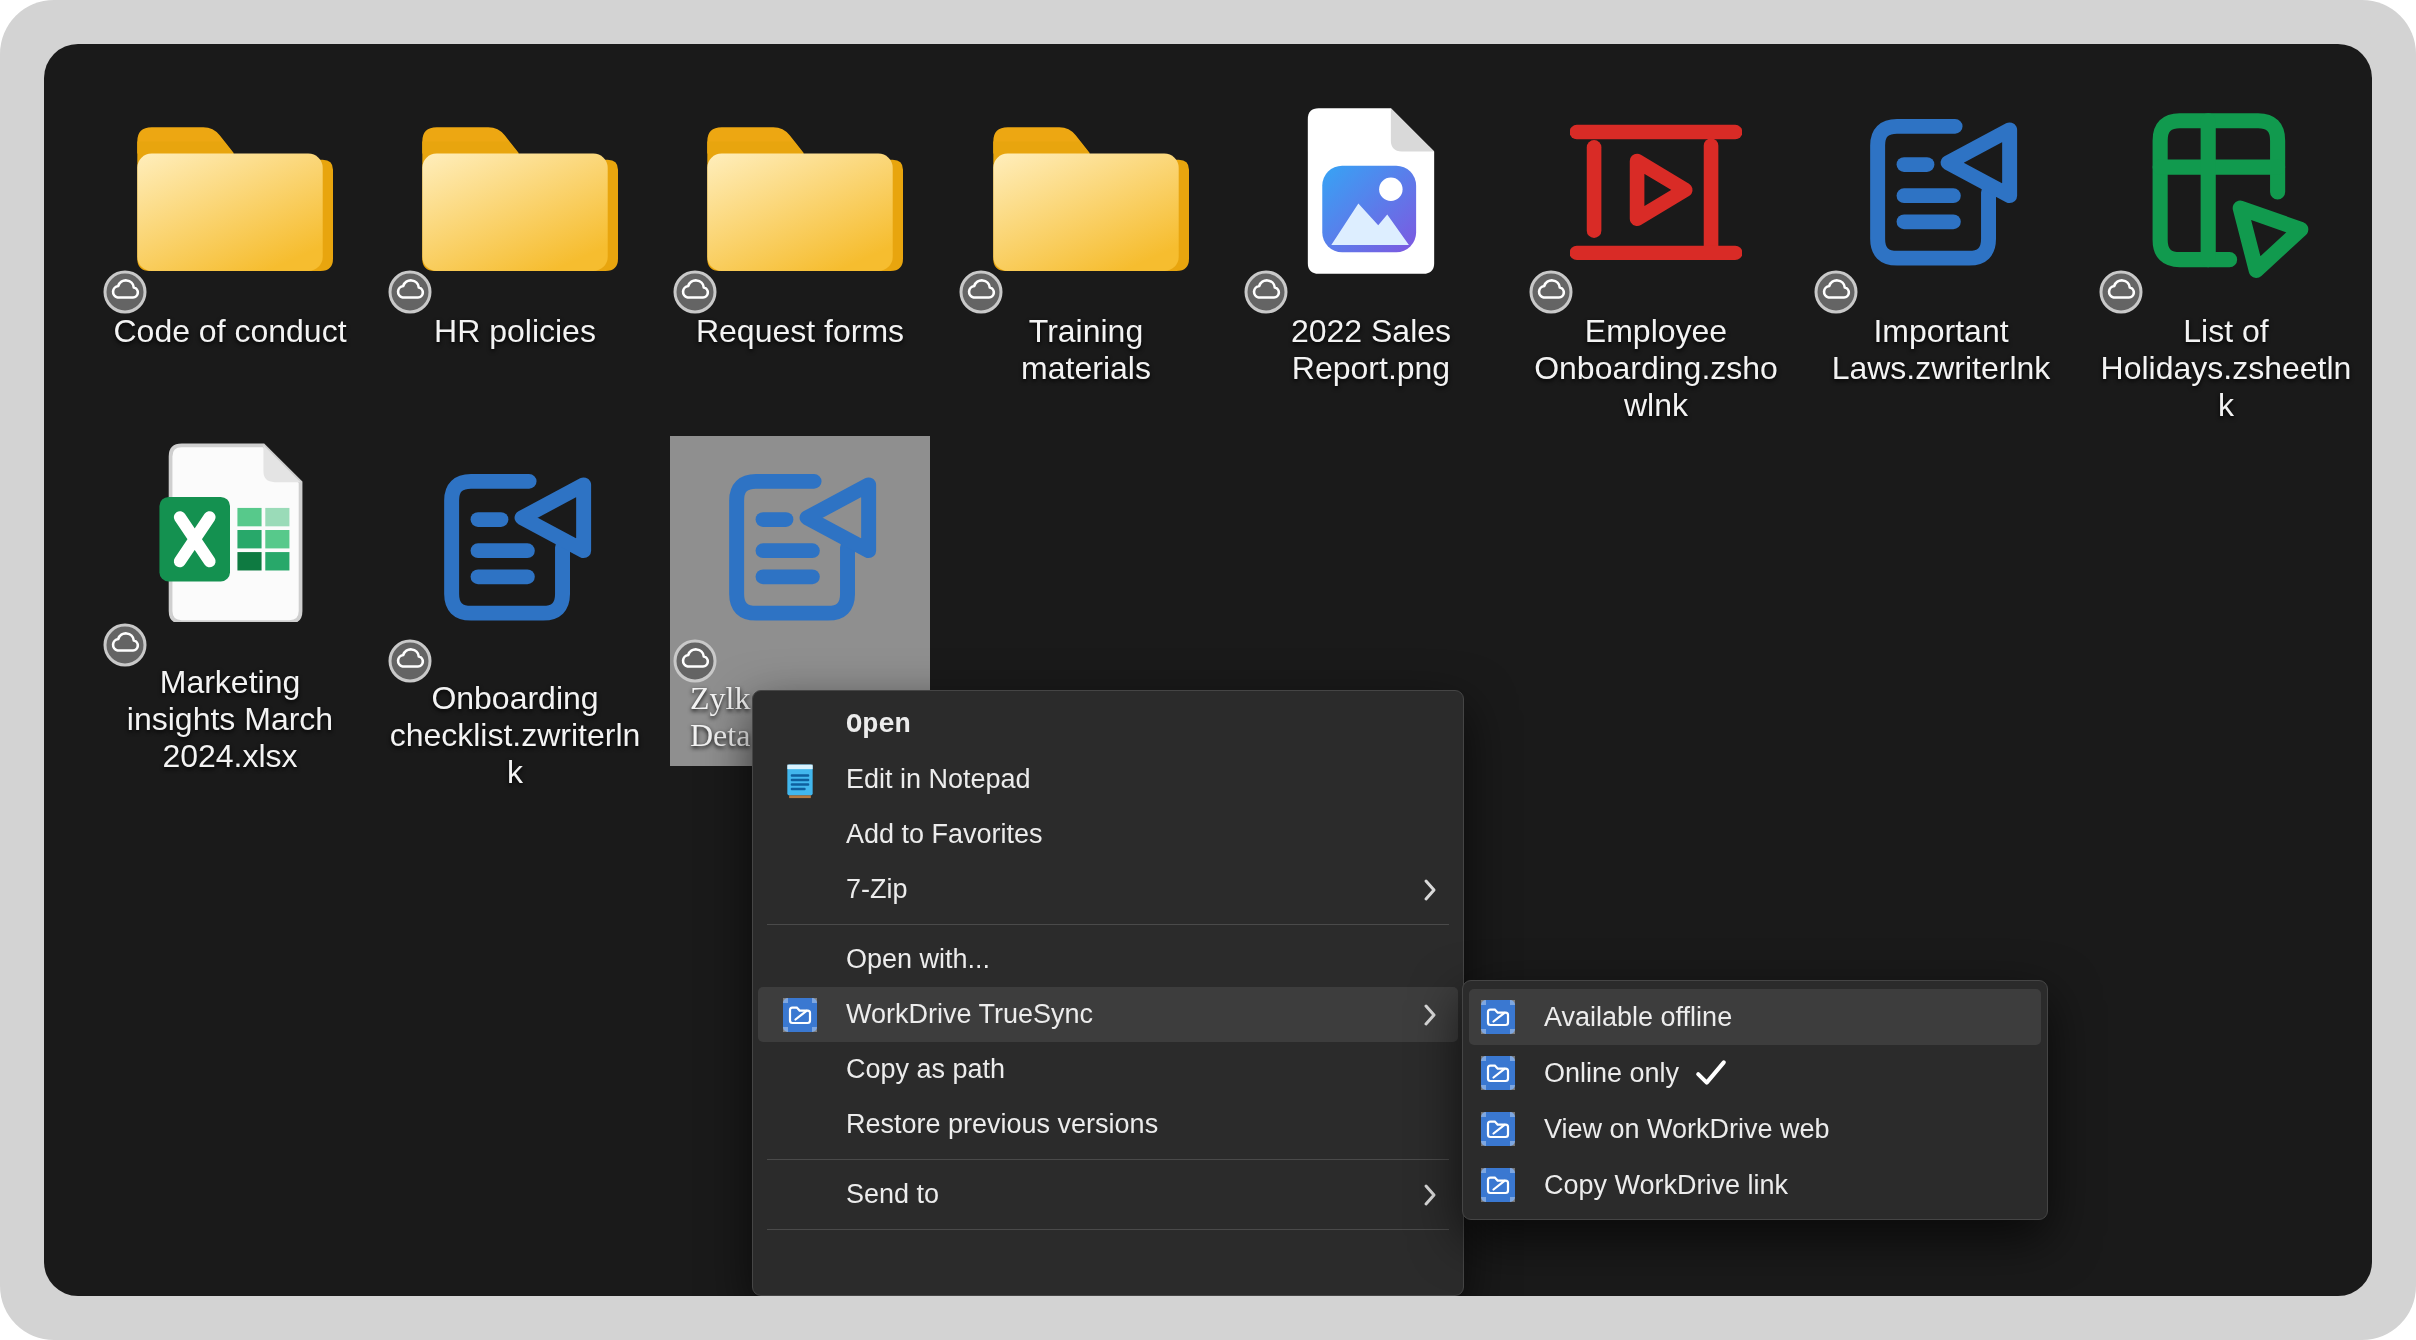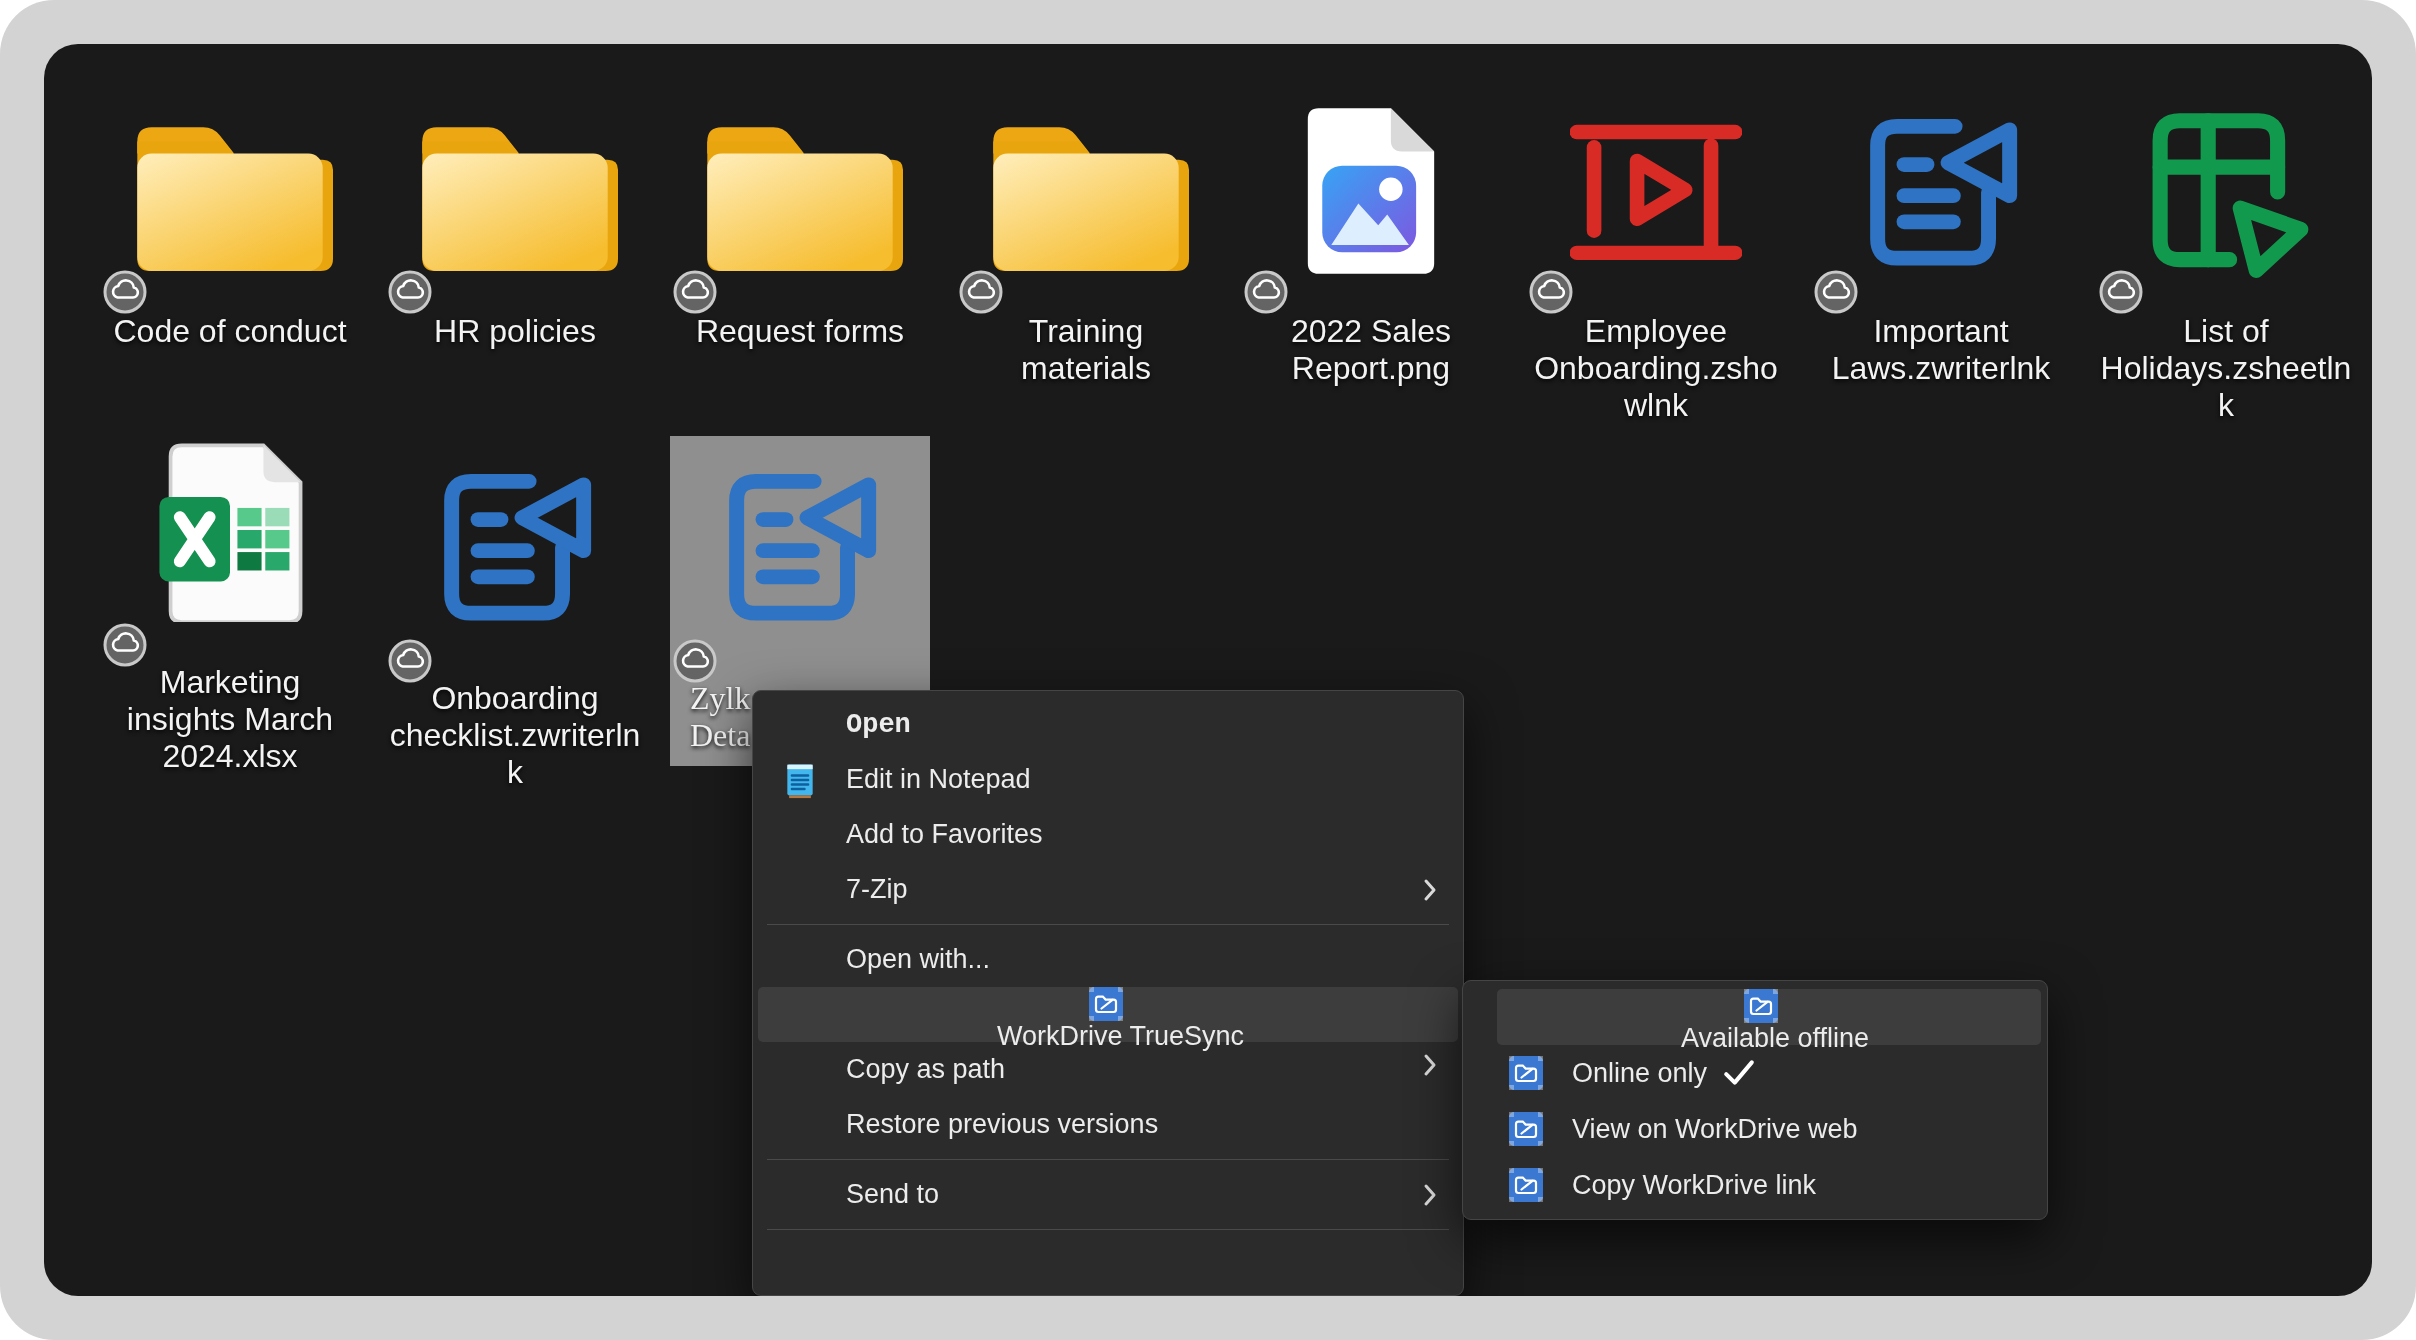--- a/index.html
+++ b/index.html
@@ -56,29 +56,29 @@
   
   .menu {
     position: absolute;
     background: #2b2b2b;
     border: 1px solid #454545;
     border-radius: 9px;
     box-shadow: 0 18px 50px rgba(0,0,0,0.65);
     padding-top: 6px;
   }
   #context-menu { left: 708px; top: 646px; width: 712px; height: 606px; z-index: 20; }
-  #workdrive-submenu { left: 1418px; top: 936px; width: 586px; height: 240px; z-index: 30; padding-top: 8px; padding-left: 28px; }
+  #workdrive-submenu { left: 1418px; top: 936px; width: 586px; height: 240px; z-index: 30; padding-top: 8px; }
   .menu-row {
     display: flex; align-items: center;
     height: 55px; margin: 0 5px;
     border-radius: 5px;
     padding-left: 25px;
   }
   #workdrive-submenu .menu-row { height: 56px; margin: 0 6px; padding-left: 12px; }
-  .menu-row.highlight { background: #3d3d3d; flex-direction: column; }
+  .menu-row.highlight { background: #3d3d3d; }
   .mi-icon {
     width: 34px; height: 40px; flex: 0 0 34px;
     margin-right: 29px;
     display: flex; align-items: center; justify-content: center;
   }
   #context-menu .mi-icon { margin-right: 29px; }
   .mi-icon svg { display: block; width: 34px; height: 38px; }
   .mi-icon.wd svg { width: 34px; height: 34px; }
   .mi-label { font-size: 27px; color: #ececec; white-space: nowrap; }
   .mi-label.bold { font-weight: bold; font-family: Liberation Mono, monospace; }

